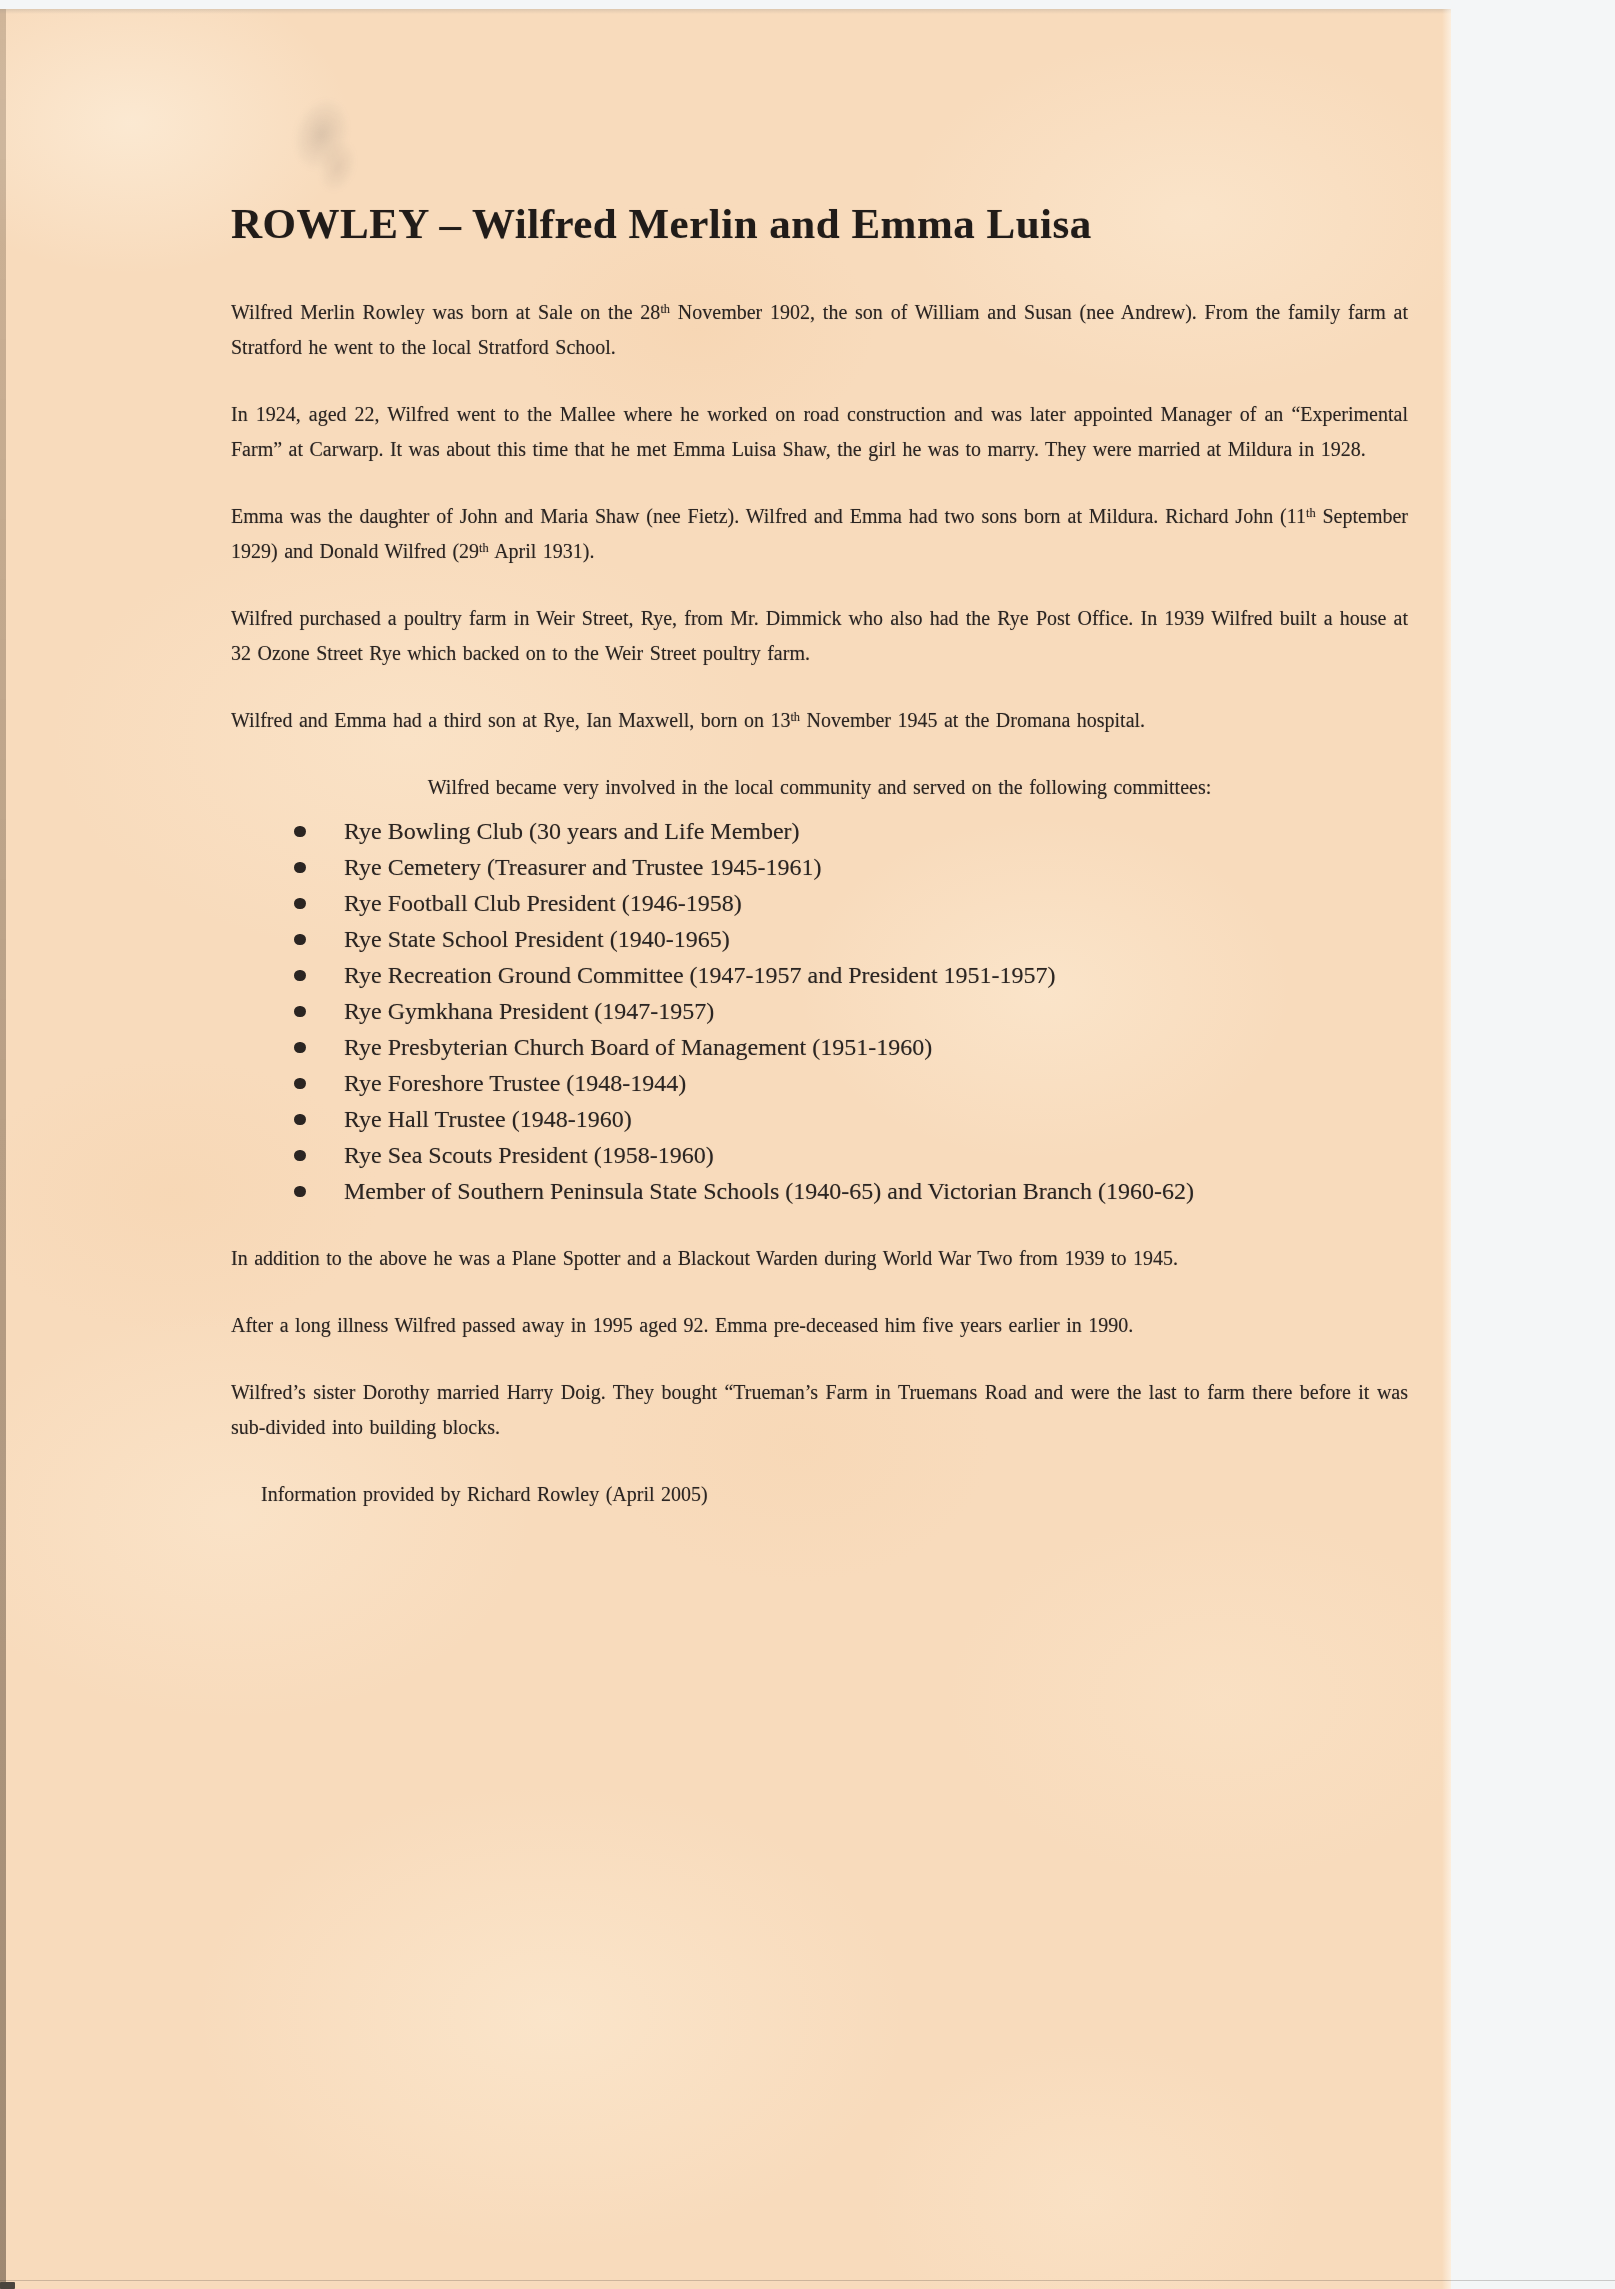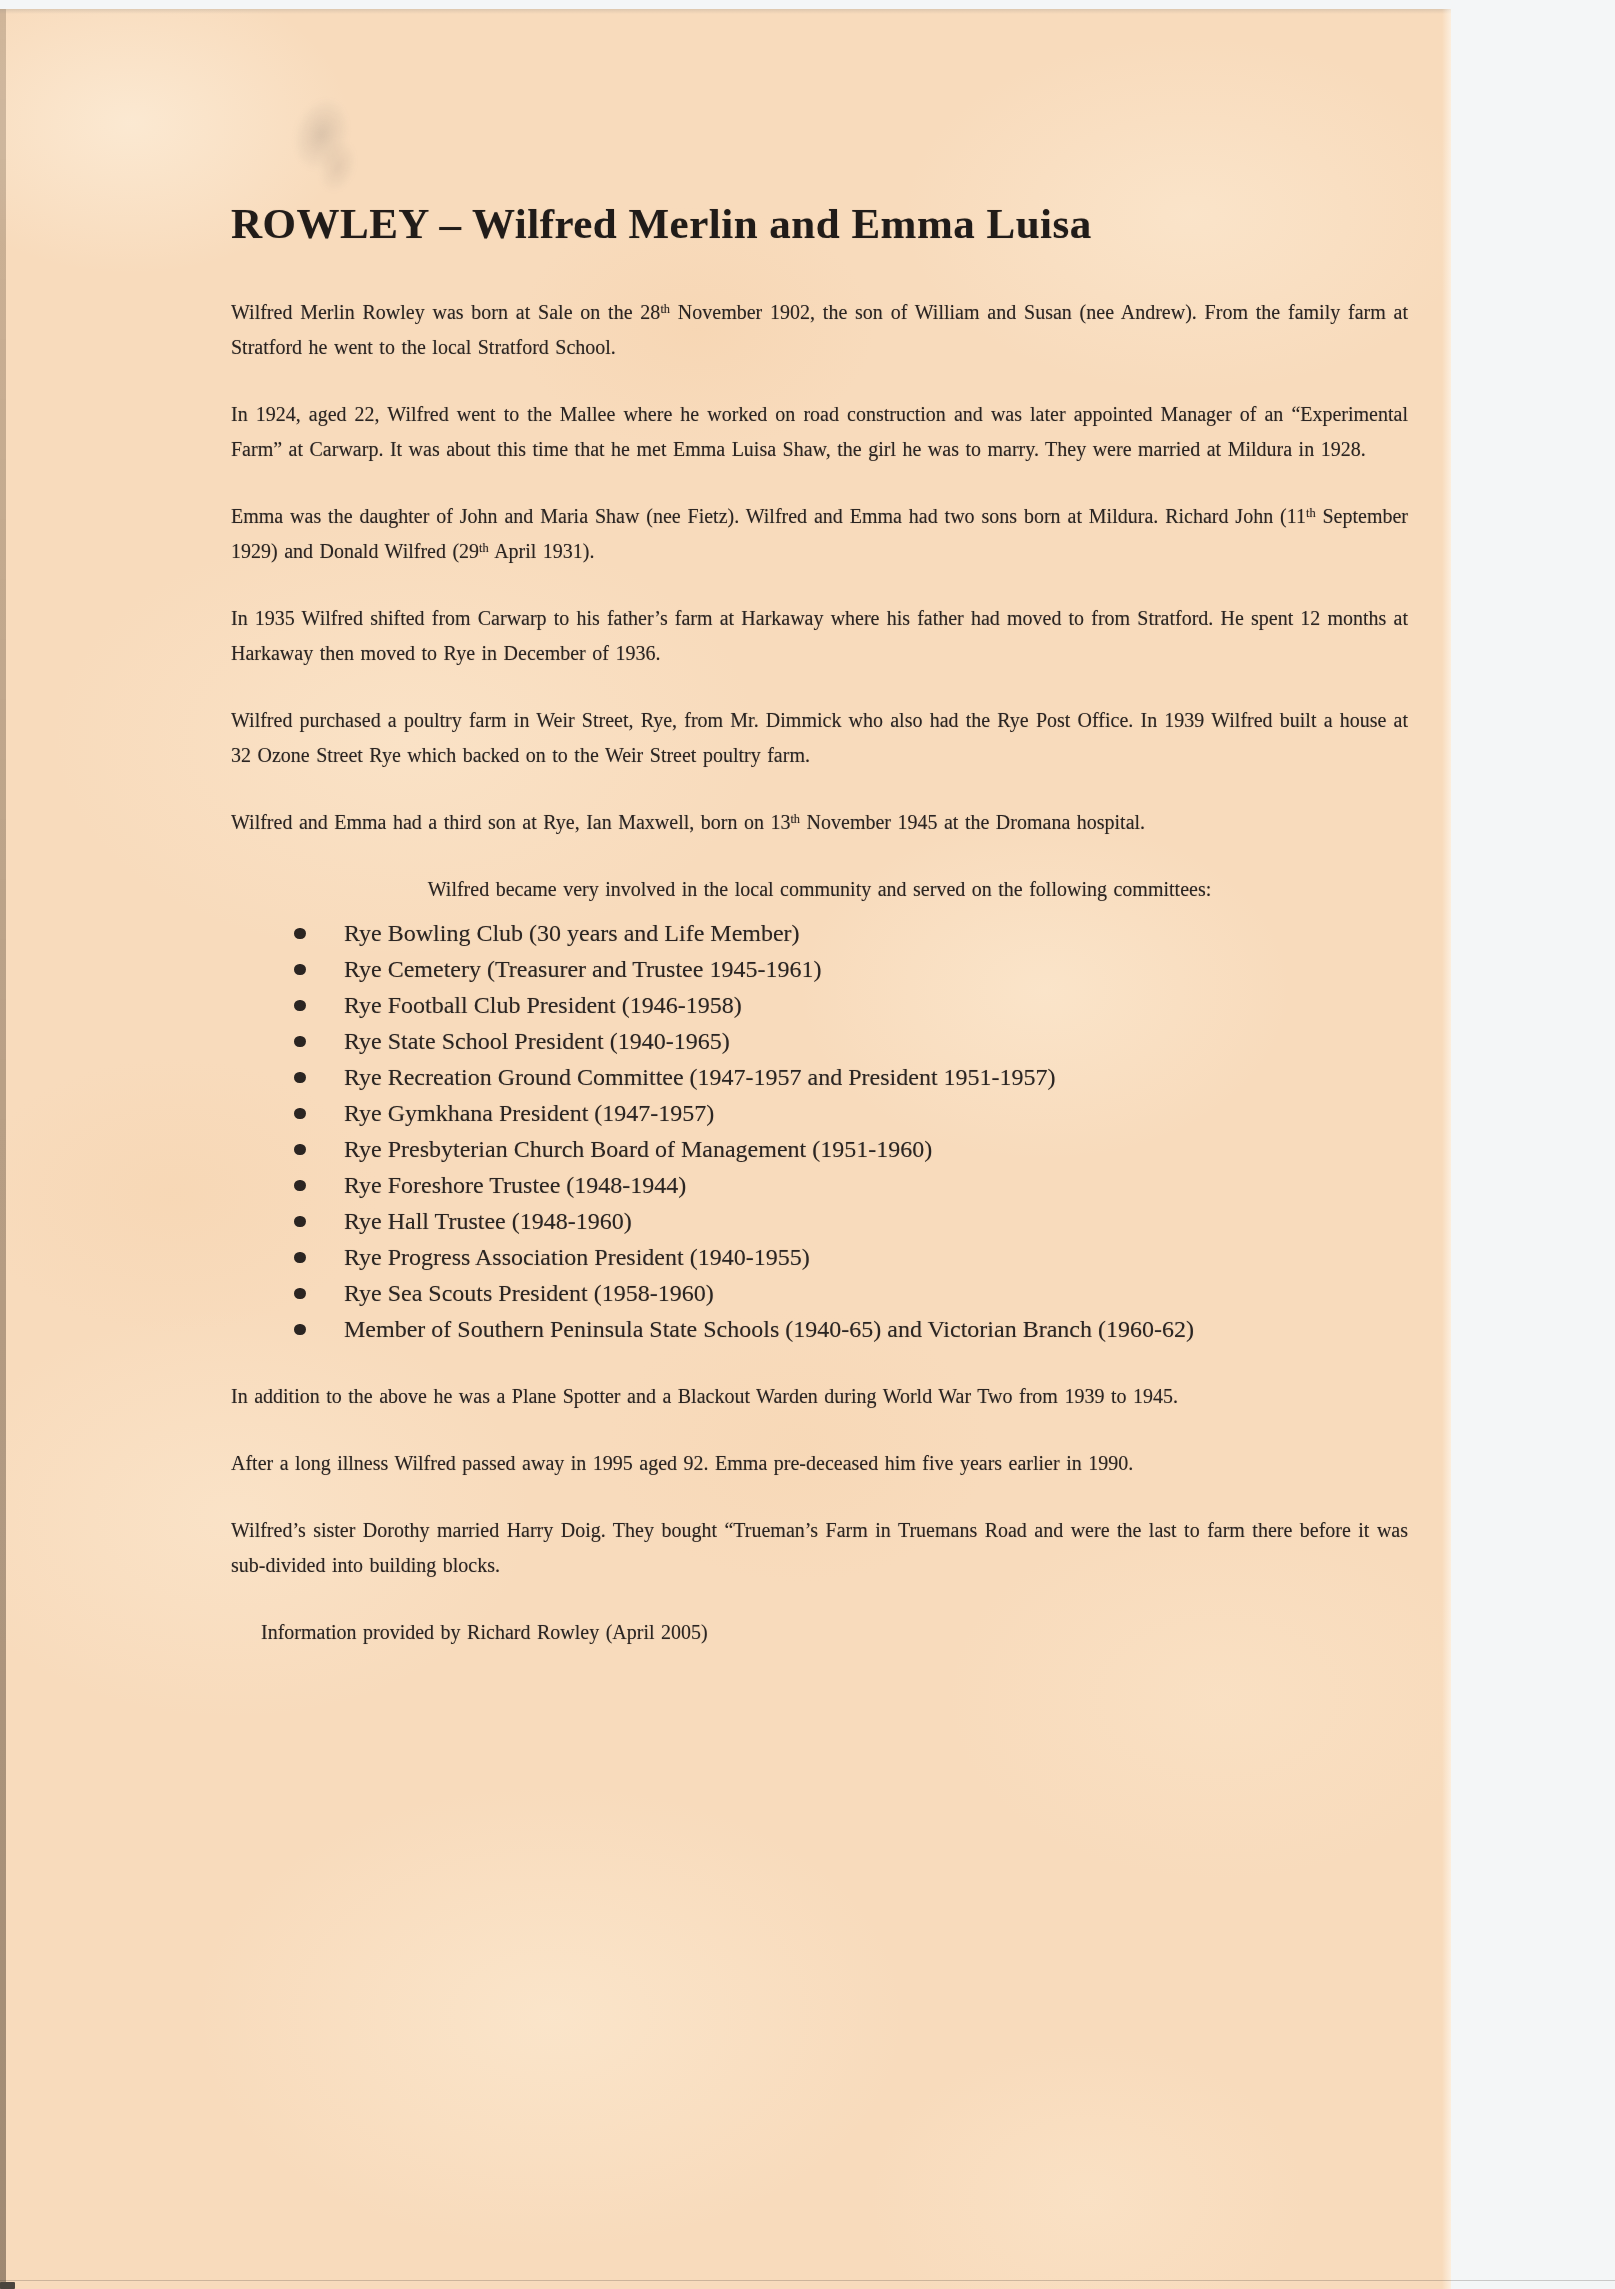--- a/index.html
+++ b/index.html
@@ -132,38 +132,36 @@
   <div class="paper">
     <div class="smudge"></div>
 
     <div class="content">
       <h1 class="doc-title">ROWLEY – Wilfred Merlin and Emma Luisa</h1>
 
       <div>
           <p class="para">Wilfred Merlin Rowley was born at Sale on the 28<sup>th</sup> November 1902, the son of William and Susan (nee Andrew). From the family farm at Stratford he went to the local Stratford School.</p>
           <p class="para">In 1924, aged 22, Wilfred went to the Mallee where he worked on road construction and was later appointed Manager of an “Experimental Farm” at Carwarp. It was about this time that he met Emma Luisa Shaw, the girl he was to marry. They were married at Mildura in 1928.</p>
           <p class="para">Emma was the daughter of John and Maria Shaw (nee Fietz). Wilfred and Emma had two sons born at Mildura. Richard John (11<sup>th</sup> September 1929) and Donald Wilfred (29<sup>th</sup> April 1931).</p>
-          <p class="para">In 1935 Wilfred shifted from Carwarp to his father’s farm at Harkaway where his father had moved to from Stratford. He spent 12 months at Harkaway then moved to Rye in December of 1936.</p>
           <p class="para">Wilfred purchased a poultry farm in Weir Street, Rye, from Mr. Dimmick who also had the Rye Post Office. In 1939 Wilfred built a house at 32 Ozone Street Rye which backed on to the Weir Street poultry farm.</p>
           <p class="para">Wilfred and Emma had a third son at Rye, Ian Maxwell, born on 13<sup>th</sup> November 1945 at the Dromana hospital.</p>
         </div>
 
       <p class="committees-intro">Wilfred became very involved in the local community and served on the following committees:</p>
 
       <ul class="committees">
           <li class="committee">Rye Bowling Club (30 years and Life Member)</li>
           <li class="committee">Rye Cemetery (Treasurer and Trustee 1945-1961)</li>
           <li class="committee">Rye Football Club President (1946-1958)</li>
           <li class="committee">Rye State School President (1940-1965)</li>
           <li class="committee">Rye Recreation Ground Committee (1947-1957 and President 1951-1957)</li>
           <li class="committee">Rye Gymkhana President (1947-1957)</li>
           <li class="committee">Rye Presbyterian Church Board of Management (1951-1960)</li>
           <li class="committee">Rye Foreshore Trustee (1948-1944)</li>
           <li class="committee">Rye Hall Trustee (1948-1960)</li>
-          <li class="committee">Rye Progress Association President (1940-1955)</li>
           <li class="committee">Rye Sea Scouts President (1958-1960)</li>
           <li class="committee">Member of Southern Peninsula State Schools (1940-65) and Victorian Branch (1960-62)</li>
         </ul>
 
       <div>
           <p class="para">In addition to the above he was a Plane Spotter and a Blackout Warden during World War Two from 1939 to 1945.</p>
           <p class="para">After a long illness Wilfred passed away in 1995 aged 92. Emma pre-deceased him five years earlier in 1990.</p>
           <p class="para">Wilfred’s sister Dorothy married Harry Doig. They bought “Trueman’s Farm in Truemans Road and were the last to farm there before it was sub-divided into building blocks.</p>
         </div>
 

